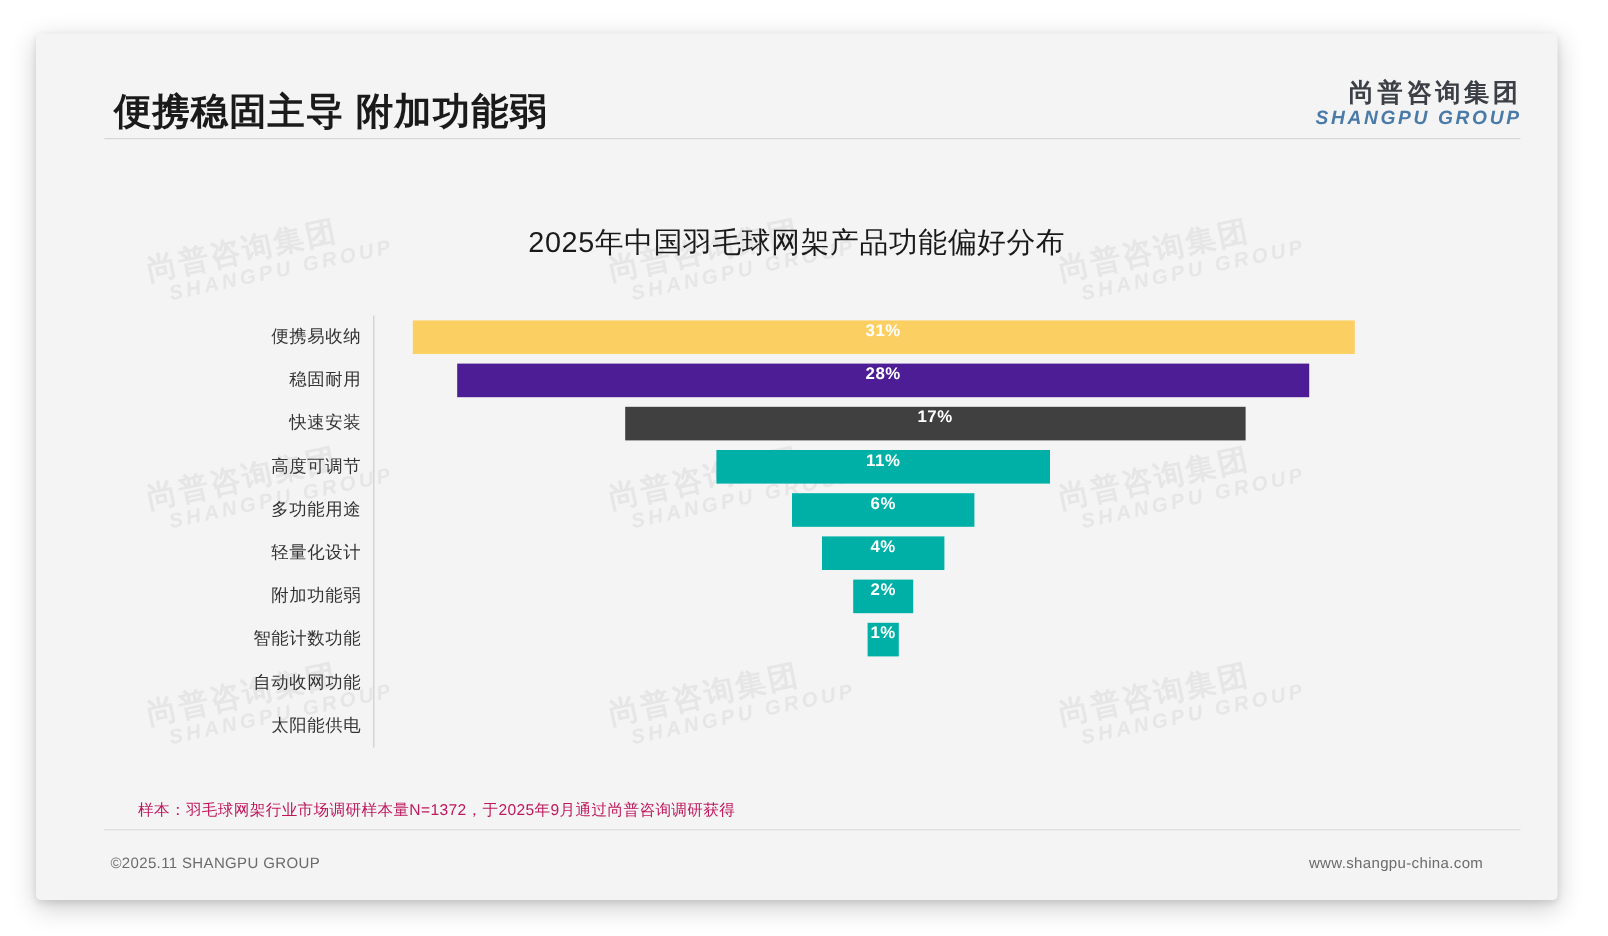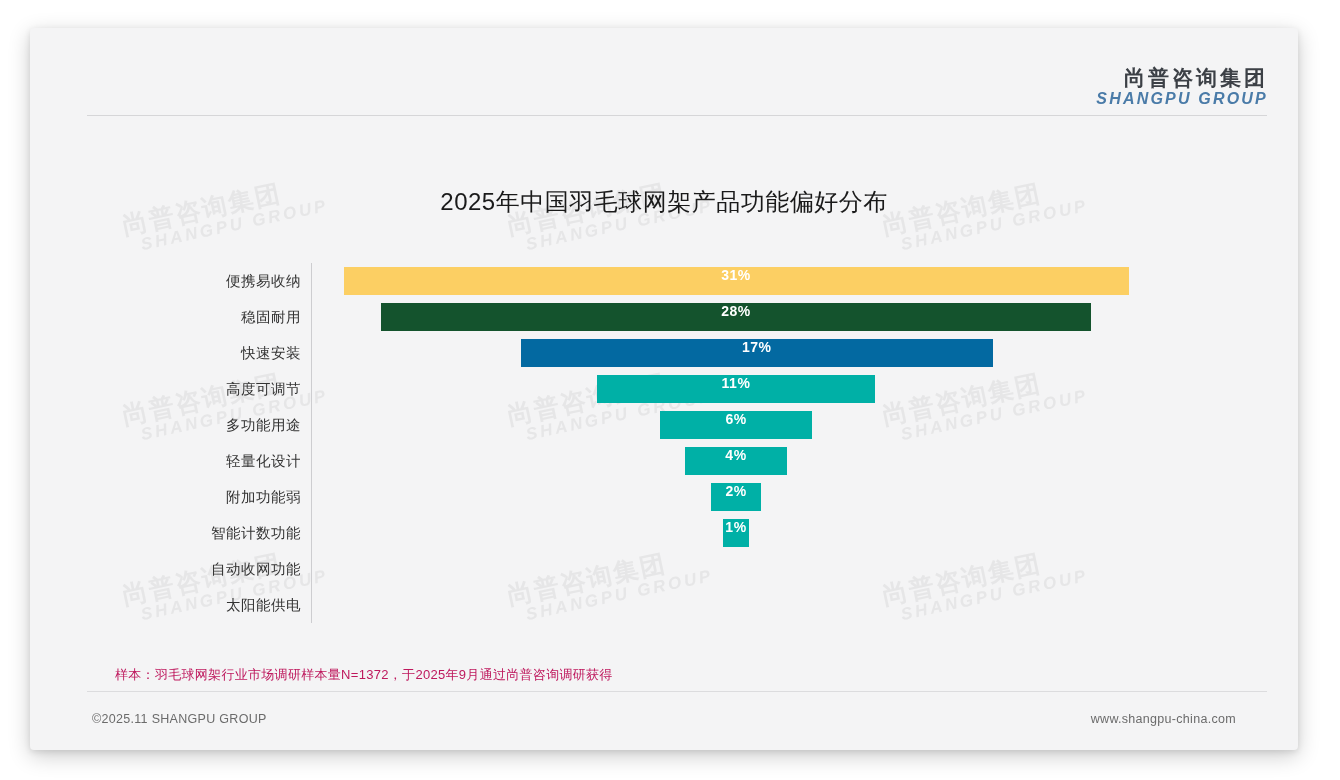--- a/index.html
+++ b/index.html
@@ -264,20 +264,21 @@
         <span class="wm-cn">尚普咨询集团</span>
         <span class="wm-en">SHANGPU GROUP</span>
       </div>
       <div class="wm" style="left: 850px; top: 555px;">
         <span class="wm-cn">尚普咨询集团</span>
         <span class="wm-en">SHANGPU GROUP</span>
       </div>
     </div>
 
   <div id="header">
+    <div id="page-title">便携稳固主导 附加功能弱</div>
     <div id="brand-logo">
       <span class="brand-cn">尚普咨询集团</span>
       <span class="brand-en">SHANGPU GROUP</span>
     </div>
     <div id="title-divider"></div>
   </div>
 
   <div id="chart-area">
     <div id="chart-title">2025年中国羽毛球网架产品功能偏好分布</div>
     <div id="plot">
@@ -287,29 +288,29 @@
             <div class="bar-label">便携易收纳</div>
             <div class="bar-track">
               <div class="bar-inner" style="width: 785px; left: 31.5px; background: rgb(252, 207, 99);">
                 <span class="bar-value">31%</span>
               </div>
             </div>
           </div>
           <div class="bar-row">
             <div class="bar-label">稳固耐用</div>
             <div class="bar-track">
-              <div class="bar-inner" style="width: 709.032px; left: 69.4839px; background: #14532d;">
+              <div class="bar-inner" style="width: 709.032px; left: 69.4839px; background: #4c1d95;">
                 <span class="bar-value">28%</span>
               </div>
             </div>
           </div>
           <div class="bar-row">
             <div class="bar-label">快速安装</div>
             <div class="bar-track">
-              <div class="bar-inner" style="width: 472px; left: 208.758px; background: #0369a1;">
+              <div class="bar-inner" style="width: 517px; left: 208.758px; background: #404040;">
                 <span class="bar-value">17%</span>
               </div>
             </div>
           </div>
           <div class="bar-row">
             <div class="bar-label">高度可调节</div>
             <div class="bar-track">
               <div class="bar-inner" style="width: 278.548px; left: 284.726px; background: rgb(0, 176, 166);">
                 <span class="bar-value">11%</span>
               </div>

